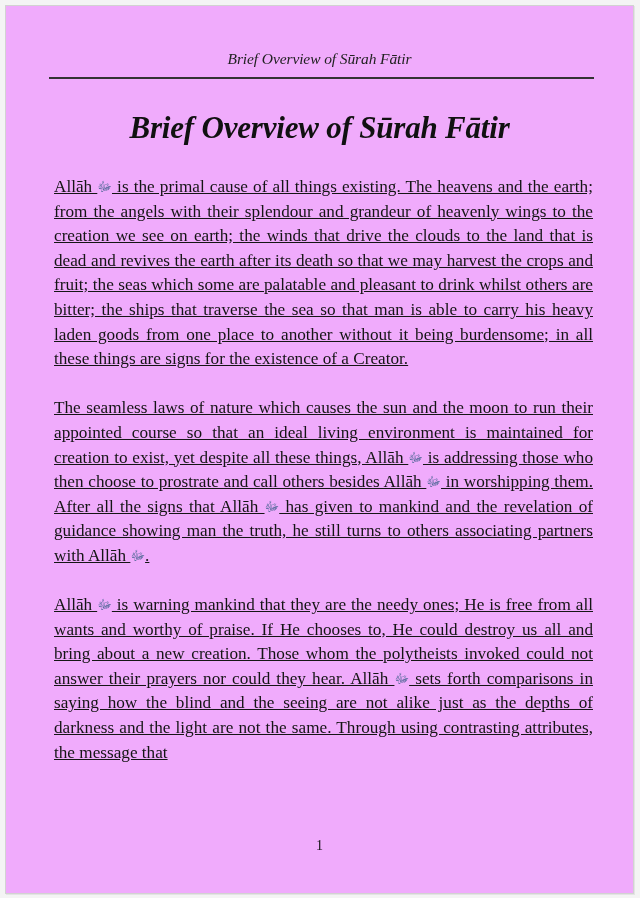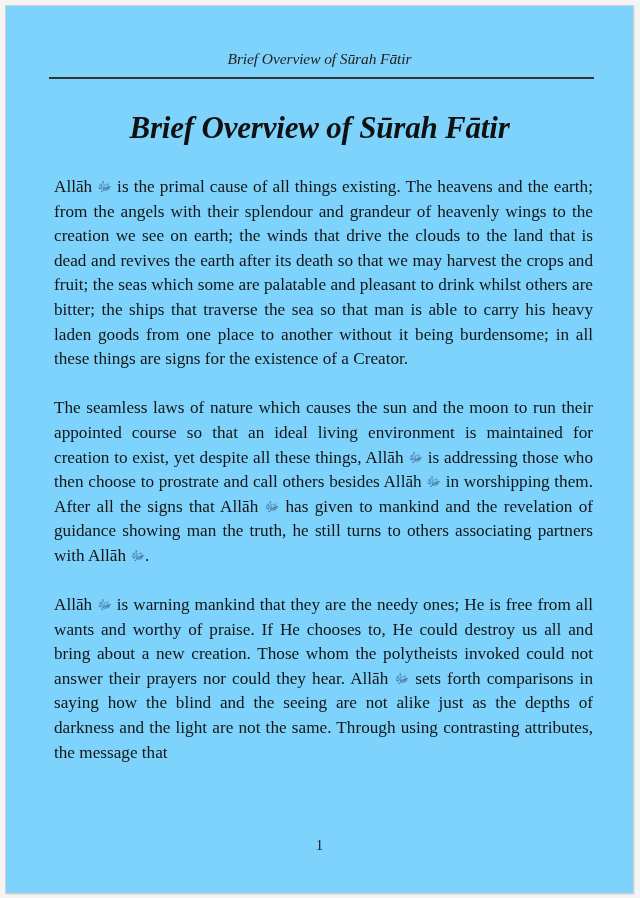--- a/index.html
+++ b/index.html
@@ -12,21 +12,21 @@
       height: 898px;
       position: relative;
       overflow: hidden;
     }
     .page {
       position: absolute;
       left: 5px;
       top: 5px;
       width: 627px;
       height: 887px;
-      background: #7dd3fc;
+      background: #f0abfc;
       border: 1px solid #d2d2d2;
       box-shadow: 1px 1px 0 #e4e4e4;
     }
     .running-header {
       position: absolute;
       top: 44px;
       left: 0;
       width: 100%;
       text-align: center;
       font-family: "Liberation Serif", serif;
@@ -64,20 +64,21 @@
       width: 539px;
       font-family: "Liberation Serif", serif;
       font-size: 17.2px;
       line-height: 24.6px;
       color: #151515;
     }
     .para {
       margin: 0 0 24.6px 0;
       text-align: justify;
       text-align-last: left;
+      text-decoration: underline;
     }
     .honorific {
       display: inline-block;
       font-size: 13px;
       line-height: 1;
       color: #3b5f8a;
       vertical-align: 1px;
       font-family: "DejaVu Sans", sans-serif;
     }
     .page-number {

